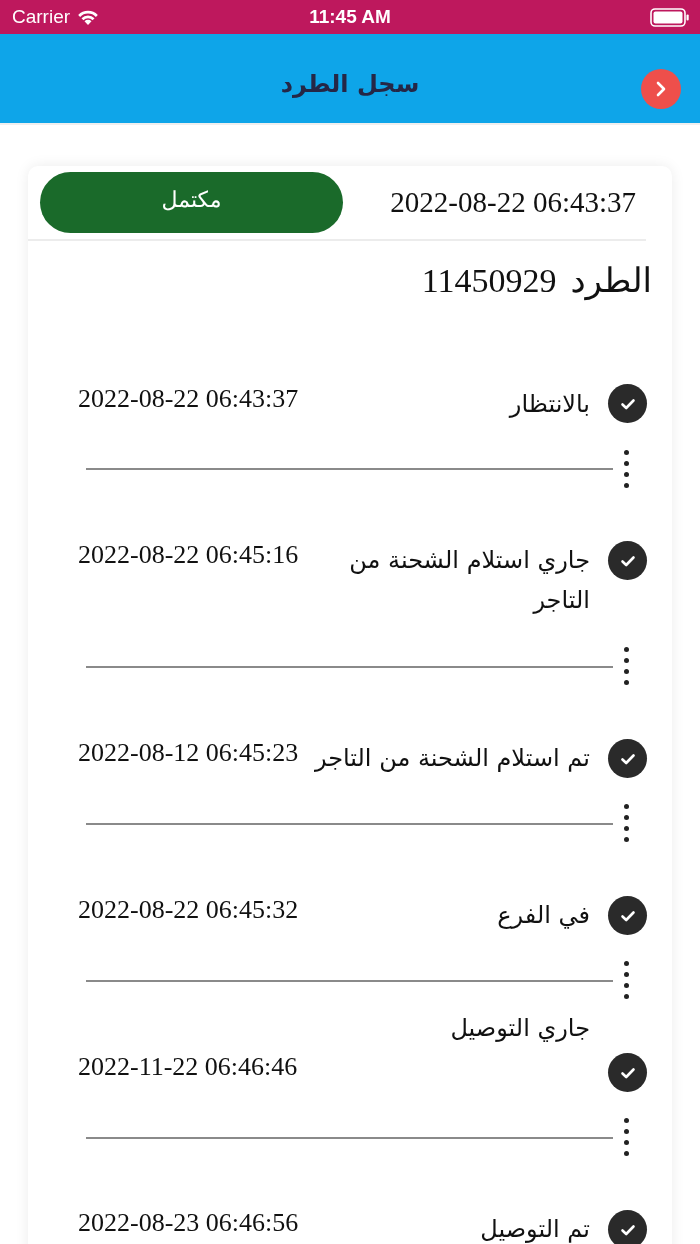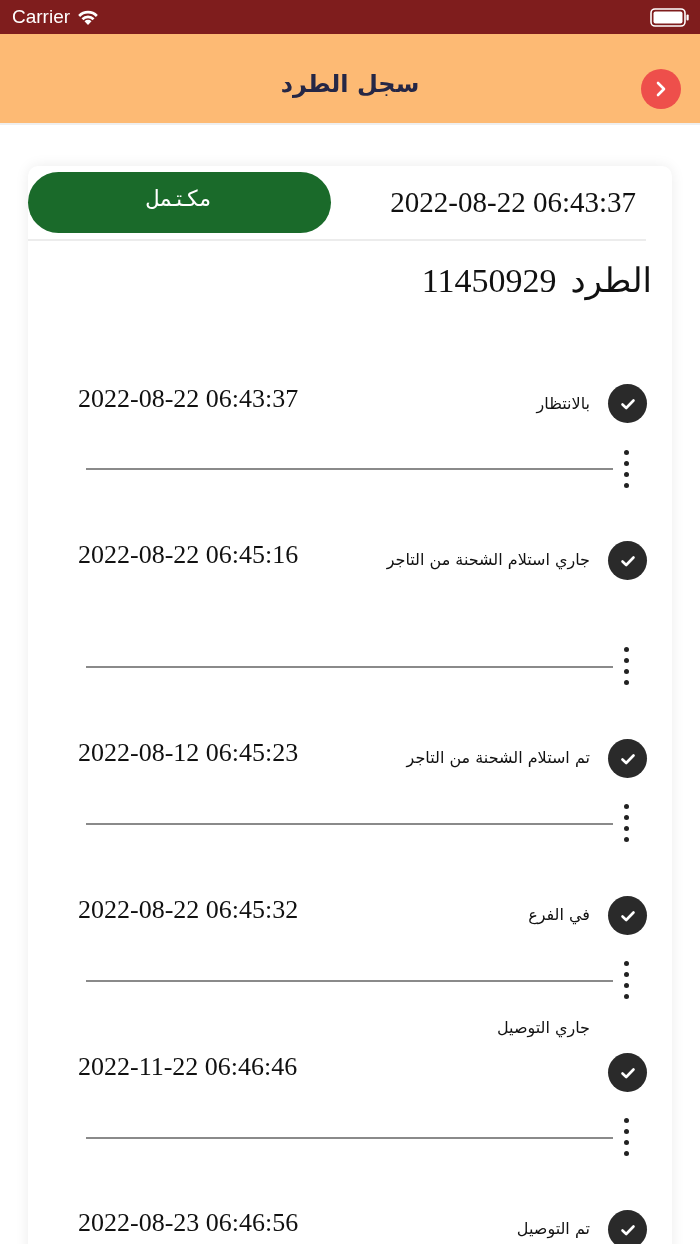--- a/index.html
+++ b/index.html
@@ -1,50 +1,50 @@
 <!DOCTYPE html>
 <html><head>
   <meta charset="utf-8">
   <style>
     * { box-sizing: border-box; margin: 0; padding: 0; }
     html, body { width: 700px; height: 1244px; overflow: hidden; background: #ffffff; }
     body { position: relative; font-family: "DejaVu Sans", sans-serif; }
 
     .status-bar {
       position: absolute; left: 0; top: 0; width: 700px; height: 34px;
-      background: #7f1d1d; color: #fff;
+      background: #be185d; color: #fff;
       font-family: "Liberation Sans", sans-serif; font-size: 19px;
     }
     .status-bar .carrier { position: absolute; left: 12px; top: 6px; display: flex; align-items: center; gap: 6px; }
     .status-bar .time { position: absolute; left: 0; right: 0; top: 6px; text-align: center; font-weight: bold; }
     .status-bar .battery { position: absolute; right: 10px; top: 8px; width: 40px; height: 19px; }
 
     .nav-bar {
       position: absolute; left: 0; top: 34px; width: 700px; height: 91px;
-      background: #fdba74; border-bottom: 2px solid #efefef;
+      background: #0ea5e9; border-bottom: 2px solid #efefef;
     }
     .nav-title {
       position: absolute; left: 0; right: 0; top: 36px; text-align: center;
       font-size: 24px; font-weight: bold; color: #252746;
     }
     .back-button {
       position: absolute; left: 641px; top: 35px; width: 40px; height: 40px;
       border-radius: 50%; background: #ee4f4b; display: flex; align-items: center; justify-content: center;
       cursor: pointer;
     }
 
     .card {
       position: absolute; left: 28px; top: 166px; width: 644px; height: 1100px;
       background: #fff; border-radius: 10px;
       box-shadow: 0 0 14px rgba(0,0,0,0.08);
     }
     .status-pill {
-      position: absolute; left: 0; top: 6px; width: 303px; height: 61px;
+      position: absolute; left: 12px; top: 6px; width: 303px; height: 61px;
       border-radius: 31px; background: #1a6a2a; color: #fff;
-      font-family: Liberation Mono, monospace; font-size: 22px;
+      font-family: Liberation Serif, serif; font-size: 22px;
       display: flex; align-items: center; justify-content: center; padding-bottom: 6px;
     }
     .header-date {
       position: absolute; right: 36px; top: 20px;
       font-family: "Liberation Serif", serif; font-size: 29px; color: #111;
       direction: ltr;
     }
     .card-divider {
       position: absolute; left: 0; top: 73px; width: 618px; height: 2px; background: #ececec;
     }
@@ -54,21 +54,21 @@
       display: flex; direction: rtl; gap: 14px; align-items: baseline;
     }
 
     .timeline-item { position: absolute; left: 0; width: 644px; }
     .ti-check {
       position: absolute; left: 580px; width: 39px; height: 39px; border-radius: 50%;
       background: #2a2a2a; display: flex; align-items: center; justify-content: center;
     }
     .ti-label {
       position: absolute; right: 82px; width: 250px; text-align: right; direction: rtl;
-      font-family: "DejaVu Sans", sans-serif; font-size: 16px; color: #111; line-height: 40px; margin-left: 47px;
+      font-family: "DejaVu Sans", sans-serif; font-size: 24px; color: #111; line-height: 40px; margin-left: 47px;
     }
     .ti-date {
       position: absolute; left: 50px; font-family: "Liberation Serif", serif; font-size: 26px; color: #111;
       direction: ltr;
     }
     .ti-line { position: absolute; left: 58px; width: 527px; height: 2px; background: #8a8a8a; }
     .ti-dots { position: absolute; left: 596px; width: 6px; }
     .ti-dots span { display: block; width: 5px; height: 5px; border-radius: 50%; background: #222; margin-bottom: 6px; }
   </style>
 </head>
@@ -76,20 +76,21 @@
 
 <div class="status-bar">
   <div class="carrier">
     <span>Carrier</span>
     <svg width="24" height="18" viewBox="0 0 24 18">
       <path d="M12 17 L8.5 13.2 A5 5 0 0 1 15.5 13.2 Z" fill="#fff"></path>
       <path d="M5.5 10.3 A9 9 0 0 1 18.5 10.3 L16.6 12.2 A6.4 6.4 0 0 0 7.4 12.2 Z" fill="#fff"></path>
       <path d="M2.2 7 A13.5 13.5 0 0 1 21.8 7 L19.9 8.9 A10.8 10.8 0 0 0 4.1 8.9 Z" fill="#fff"></path>
     </svg>
   </div>
+  <div class="time">11:45 AM</div>
   <svg class="battery" viewBox="0 0 40 19">
     <rect x="1" y="1" width="34" height="17" rx="4" fill="none" stroke="#fff" stroke-width="1.6"></rect>
     <rect x="3.5" y="3.5" width="29" height="12" rx="2" fill="#fff"></rect>
     <rect x="36.5" y="6.5" width="2.2" height="6" rx="1" fill="#fff"></rect>
   </svg>
 </div>
 
 <div class="nav-bar">
   <div class="nav-title">سجل الطرد</div>
   <div class="back-button">

